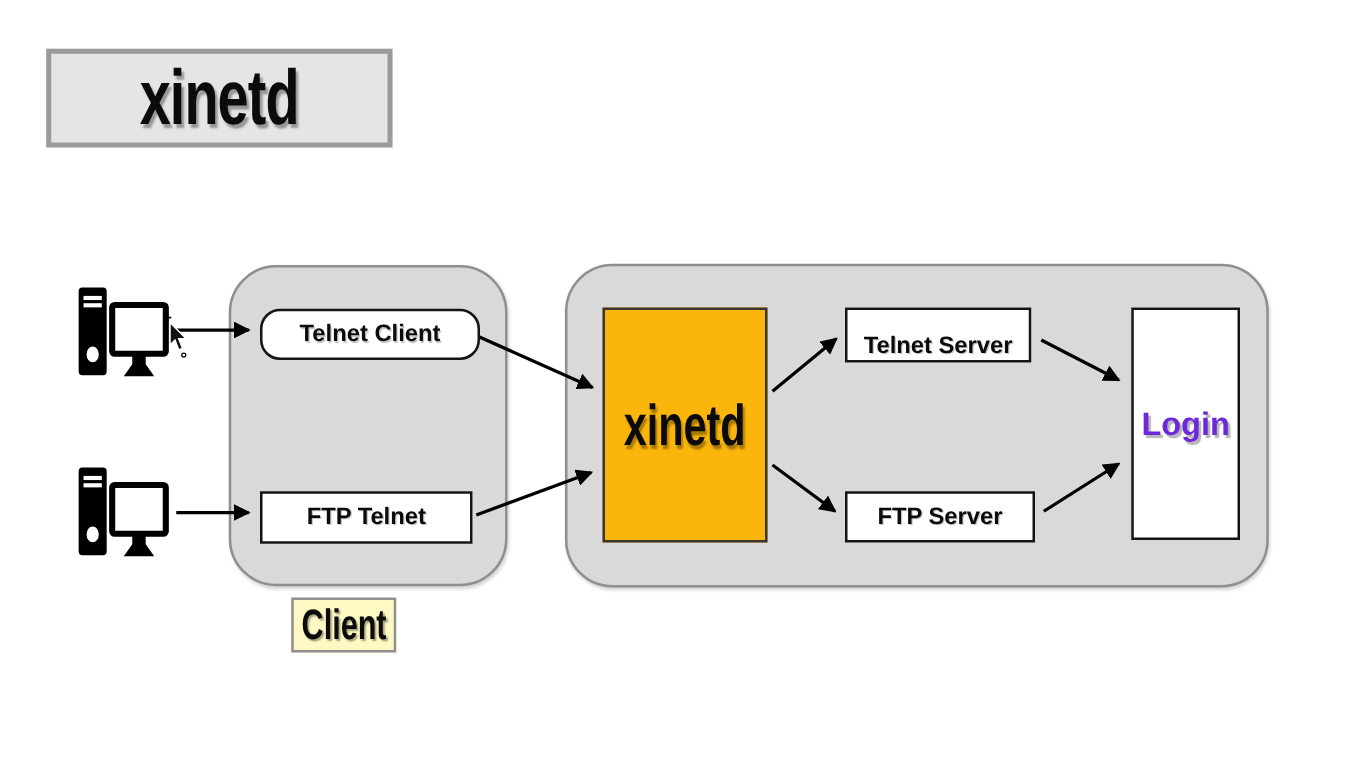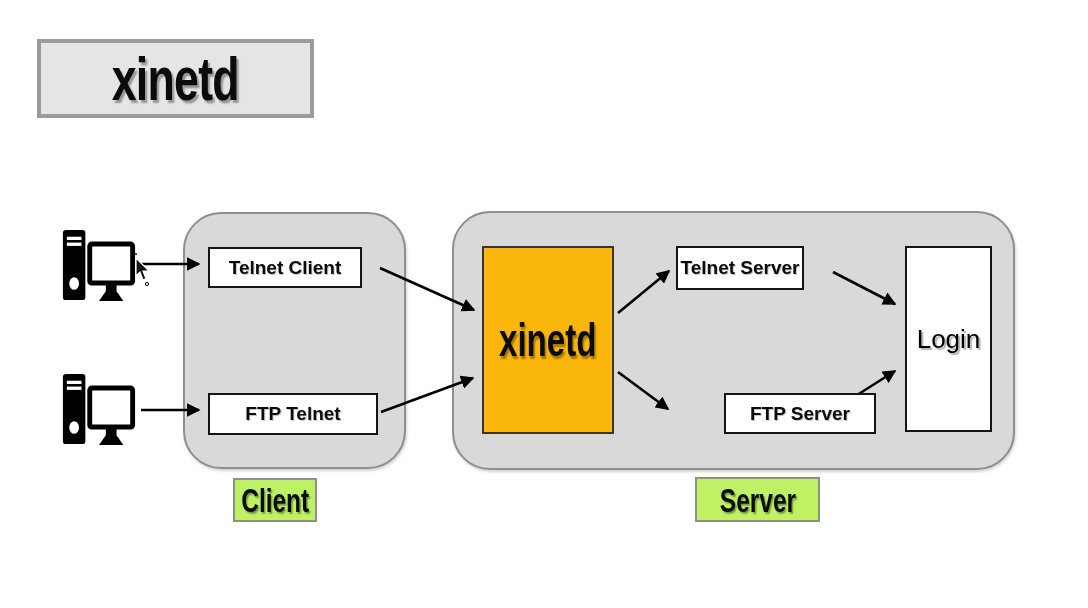--- a/index.html
+++ b/index.html
@@ -60,46 +60,46 @@
     border: 2px solid #141414;
     box-sizing: border-box;
     display: flex;
     align-items: center;
     justify-content: center;
     font-weight: bold;
     font-size: 19px;
     color: #0b0b0b;
     text-shadow: 1px 1px 0 rgba(0,0,0,0.22);
   }
-  .node-telnet-client { left: 208px; top: 247px; width: 154px; height: 41px; }
+  .node-telnet-client { left: 208px; top: 247px; width: 176px; height: 41px; border-radius: 16px; }
   .node-ftp-client    { left: 208px; top: 393px; width: 170px; height: 42px; }
-  .node-telnet-server { left: 676px; top: 246px; width: 128px; height: 44px; }
-  .node-ftp-server    { left: 676px; top: 393px; width: 152px; height: 41px; margin-left: 48px; }
+  .node-telnet-server { left: 676px; top: 246px; width: 149px; height: 44px; align-items: flex-end; }
+  .node-ftp-server    { left: 676px; top: 393px; width: 152px; height: 41px; }
   .node-xinetd {
     left: 482px; top: 246px; width: 132px; height: 188px;
     background: #fbb60b;
     border: 2px solid #3a3430;
   }
   .xinetd-text {
     font-size: 46px;
     color: #0b0b0b;
     text-shadow: 2px 3px 2px rgba(0,0,0,0.35);
     line-height: 1;
   }
   .node-login { left: 905px; top: 246px; width: 87px; height: 186px; }
   .login-text {
     font-size: 26px;
-    font-weight: normal;
-    color: #000000;
+    font-weight: bold;
+    color: #6d28d9;
     text-shadow: 2px 2px 1px rgba(0,0,0,0.3);
   }
   
   .caption {
     position: absolute;
-    background: #bef264;
+    background: #fef9c3;
     border: 2px solid #8f8f8f;
     box-sizing: border-box;
     display: flex;
     align-items: center;
     justify-content: center;
   }
   .caption-client { left: 233px; top: 478px; width: 84px;  height: 44px; }
   .caption-server { left: 695px; top: 477px; width: 125px; height: 45px; }
   .caption-text {
     font-size: 34px;
@@ -166,23 +166,20 @@
   <div class="node node-ftp-server">
     <span>FTP Server</span>
   </div>
   <div class="node node-login">
     <span class="login-text">Login</span>
   </div>
 
   <div class="caption caption-client">
     <span class="condensed caption-text">Client</span>
   </div>
-  <div class="caption caption-server">
-    <span class="condensed caption-text">Server</span>
-  </div>
 
   <svg class="icon-computer icon-computer-1" viewBox="0 0 80 76" xmlns="http://www.w3.org/2000/svg">
     <rect x="3" y="2" width="23" height="72" rx="3" fill="#000"></rect>
     <rect x="7" y="9" width="15" height="3.4" fill="#fff"></rect>
     <rect x="7" y="15" width="15" height="3.4" fill="#fff"></rect>
     <ellipse cx="14.5" cy="57" rx="5" ry="6.5" fill="#fff"></ellipse>
     <rect x="30.5" y="16.5" width="44" height="40" rx="2" fill="#fff" stroke="#000" stroke-width="5"></rect>
     <rect x="47" y="58" width="11" height="9" fill="#000"></rect>
     <polygon points="40,75 65,75 58,65 47,65" fill="#000"></polygon>
   </svg>

